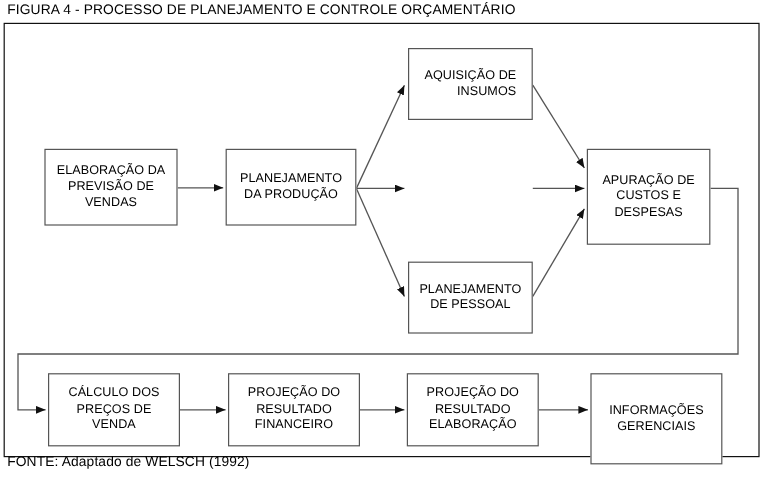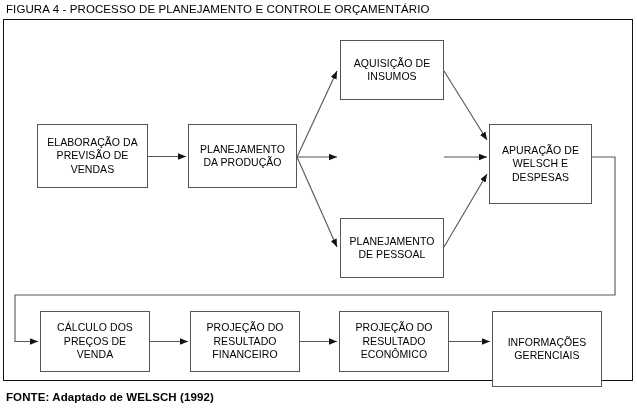--- a/index.html
+++ b/index.html
@@ -27,26 +27,25 @@
     left: 6px;
     top: 2px;
     font-size: 11.5px;
     line-height: 14px;
     letter-spacing: 0.1px;
     white-space: nowrap;
   }
   .fig-source {
     position: absolute;
     left: 6px;
-    top: 390px;
+    top: 378px;
     font-size: 11.5px;
     line-height: 14px;
     letter-spacing: 0.1px;
     white-space: nowrap;
-    font-weight: bold;
   }
   .frame {
     position: absolute;
     left: 3px;
     top: 19px;
     width: 630px;
     height: 362px;
     border: 1.5px solid #111111;
     box-sizing: border-box;
     background: #ffffff;
@@ -120,39 +119,39 @@
       </div>
     </div>
 
     <div class="node" style="left:188px; top:124px; width:109px; height:64px;">
       <div>
         <span>PLANEJAMENTO</span>
         <span>DA PRODUÇÃO</span>
       </div>
     </div>
 
-    <div class="node" style="left:340px; top:40px; width:104px; height:60px;">
+    <div class="node" style="left:340px; top:40px; width:104px; height:60px;text-align:right;">
       <div>
         <span>AQUISIÇÃO DE</span>
         <span>INSUMOS</span>
       </div>
     </div>
 
 
     <div class="node" style="left:340px; top:218px; width:104px; height:60px;">
       <div>
         <span>PLANEJAMENTO</span>
         <span>DE PESSOAL</span>
       </div>
     </div>
 
     <div class="node" style="left:489px; top:124px; width:103px; height:80px;">
       <div>
         <span>APURAÇÃO DE</span>
-        <span>WELSCH E</span>
+        <span>CUSTOS E</span>
         <span>DESPESAS</span>
       </div>
     </div>
 
     <div class="node" style="left:40px; top:311px; width:110px; height:61px;align-items:center;">
       <div>
         <span>CÁLCULO DOS</span>
         <span>PREÇOS DE</span>
         <span>VENDA</span>
       </div>
@@ -163,21 +162,21 @@
         <span>PROJEÇÃO DO</span>
         <span>RESULTADO</span>
         <span>FINANCEIRO</span>
       </div>
     </div>
 
     <div class="node" style="left:339px; top:311px; width:110px; height:61px;">
       <div>
         <span>PROJEÇÃO DO</span>
         <span>RESULTADO</span>
-        <span>ECONÔMICO</span>
+        <span>ELABORAÇÃO</span>
       </div>
     </div>
 
     <div class="node" style="left:492px; top:311px; width:110px; height:76px;">
       <div>
         <span>INFORMAÇÕES</span>
         <span>GERENCIAIS</span>
       </div>
     </div>
 

